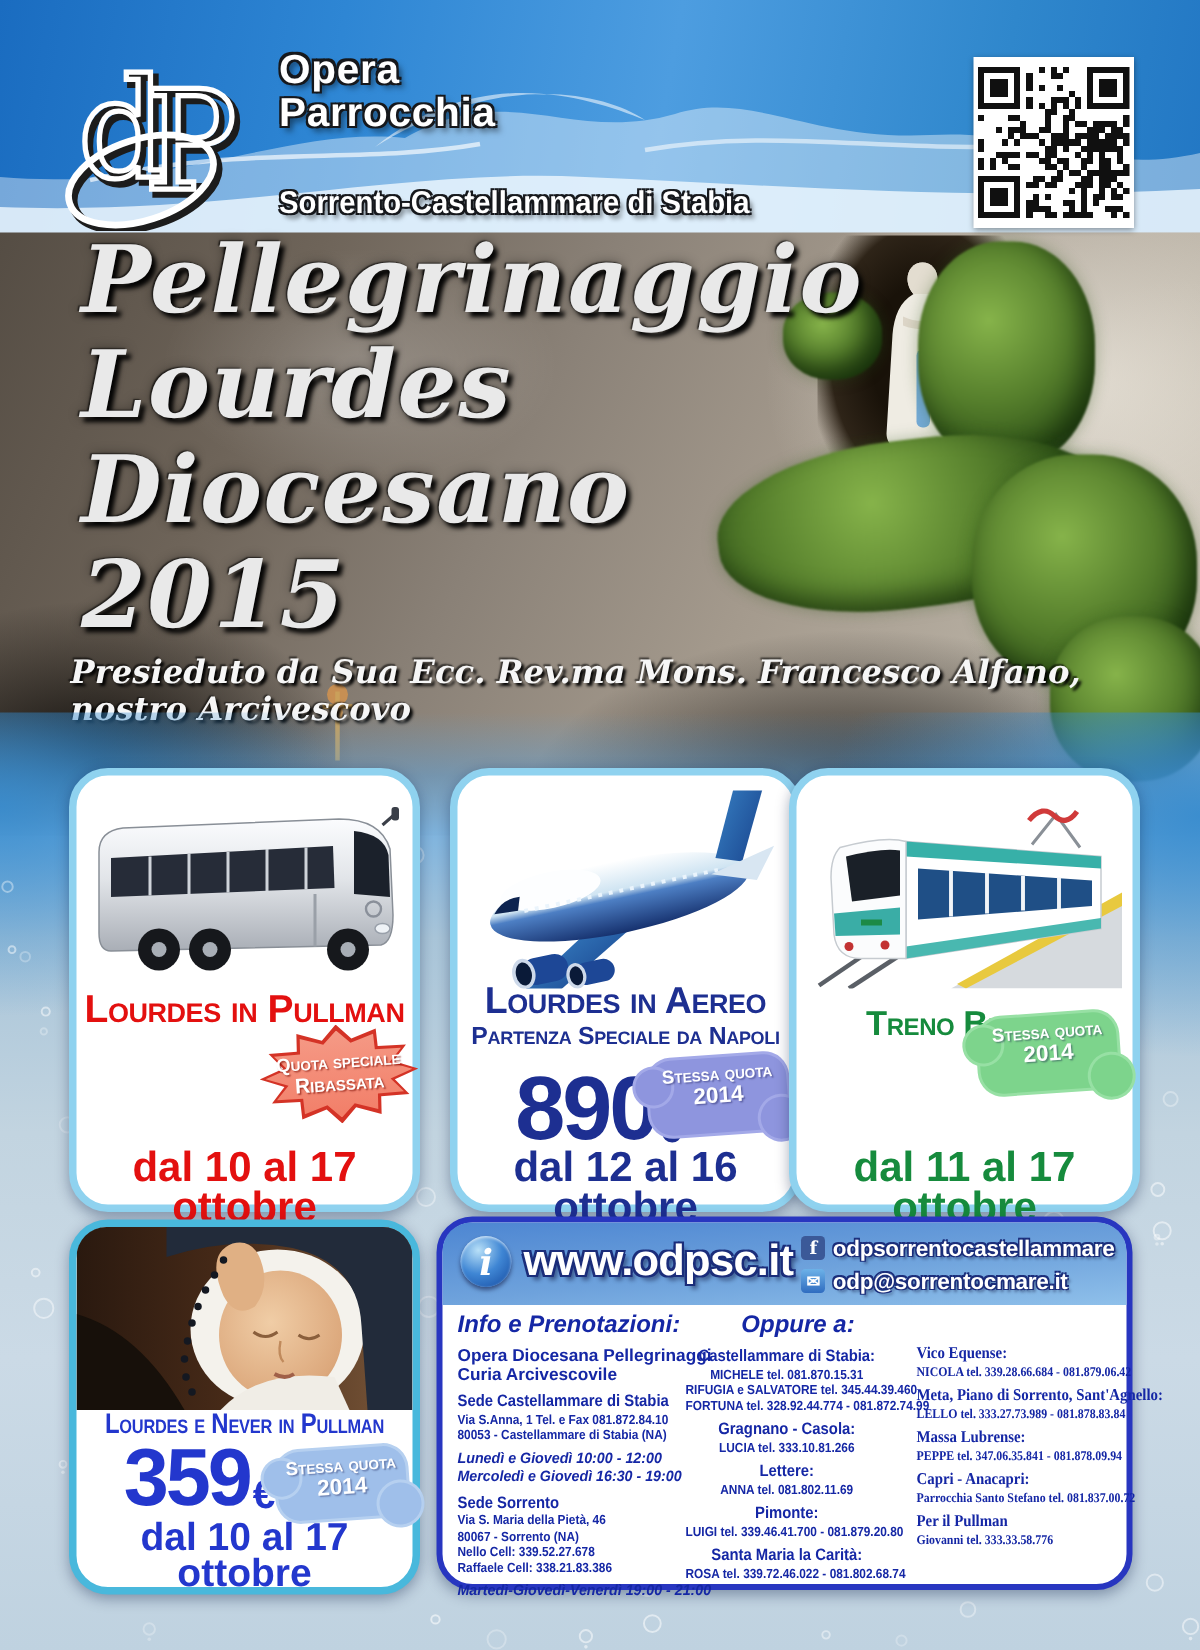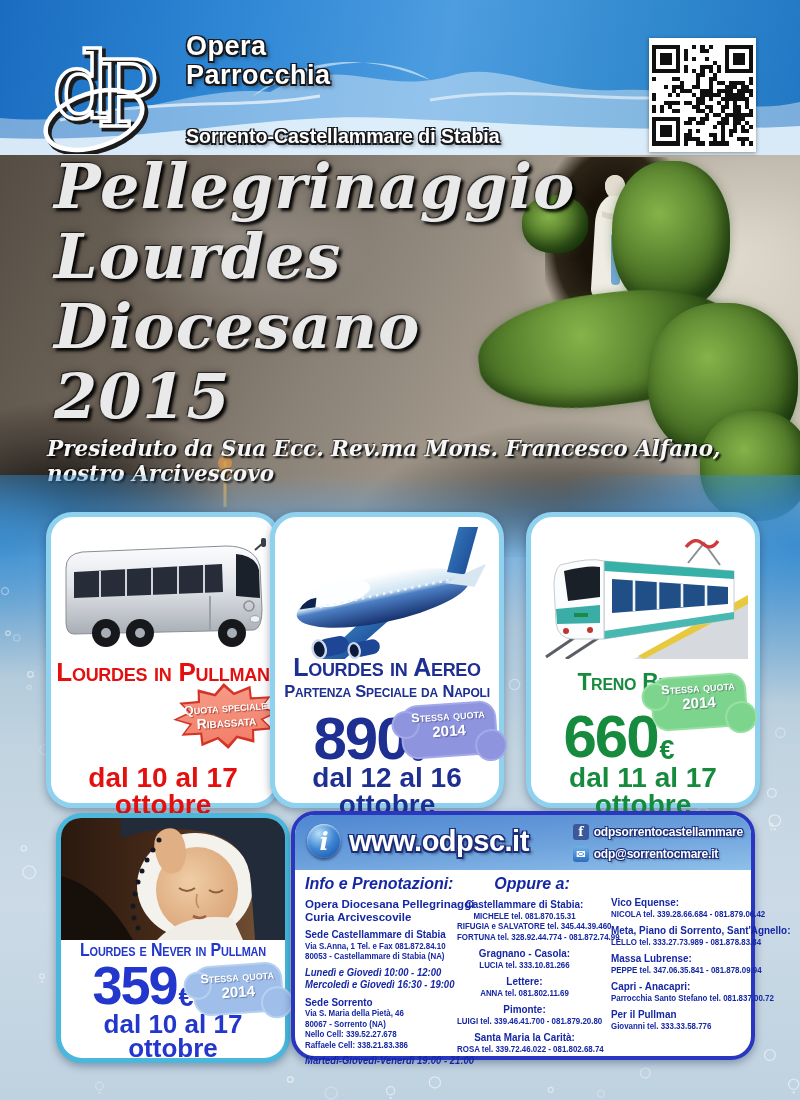--- a/index.html
+++ b/index.html
@@ -55,23 +55,23 @@
       radial-gradient(320px 200px at 0% 10%,rgba(52,138,206,.85),rgba(52,138,206,0) 70%),
       radial-gradient(360px 230px at 100% 11%,rgba(52,138,206,.9),rgba(52,138,206,0) 70%),
       linear-gradient(180deg,rgba(110,170,220,0) 0px,rgba(95,160,214,.55) 42px,rgba(125,179,222,.96) 80px,
         #a9c5d9 150px,#c2d4e0 280px,#cbdae6 430px,#bfd2e0 625px);}
   #water svg{position:absolute;inset:0;}
 
   
   .offer{position:absolute;width:234px;background:#fff;border:5px solid #8fd2ef;border-radius:26px;
     box-sizing:border-box;z-index:8;box-shadow:0 3px 9px rgba(0,20,60,.35);}
   #offer-0{left:46px;top:512px;height:296px;}
-  #offer-1{left:270px;top:512px;height:296px;}
+  #offer-1{left:300px;top:512px;height:296px;}
   #offer-2{left:526px;top:512px;height:296px;}
-  #offer-3{left:46px;top:813px;height:250px;border-color:#49b8dc;margin-left:10px;}
+  #offer-3{left:46px;top:813px;height:250px;border-color:#49b8dc;}
   .img-wrap{position:absolute;left:4px;top:6px;width:216px;height:140px;
     display:flex;align-items:center;justify-content:center;overflow:hidden;}
   .otitle{position:absolute;width:100%;text-align:center;font-variant:small-caps;font-weight:bold;
     color:var(--accent);letter-spacing:-.3px;}
   #offer-0 .otitle{top:140px;font-size:26px;}
   #offer-1 .otitle{top:136px;font-size:25px;}
   #offer-2 .otitle{top:152px;font-size:23px;}
   .osub{position:absolute;top:165px;width:100%;text-align:center;font-variant:small-caps;
     font-weight:bold;font-size:16.5px;color:var(--accent);letter-spacing:-.2px;}
   .price{position:absolute;font-weight:bold;color:var(--accent);font-size:60px;line-height:60px;
@@ -130,26 +130,26 @@
     color:#fff;font-family:"DejaVu Serif",serif;font-style:italic;font-weight:bold;font-size:24px;
     box-shadow:0 2px 3px rgba(0,0,40,.5), inset 0 1px 2px rgba(255,255,255,.7);}
   .site{color:#fff;font-weight:bold;font-size:29px;letter-spacing:-.5px;
     text-shadow:-1.5px -1.5px 0 #1b2d7a,1.5px -1.5px 0 #1b2d7a,-1.5px 1.5px 0 #1b2d7a,1.5px 1.5px 0 #1b2d7a,3px 3px 3px rgba(0,0,40,.45);}
   .social{position:absolute;right:8px;top:6px;}
   .srow{display:flex;align-items:center;gap:5px;height:22px;}
   .fb-icon,.mail-icon{width:16px;height:16px;border-radius:3px;display:flex;align-items:center;
     justify-content:center;color:#fff;font-weight:bold;font-size:12px;flex:0 0 16px;}
   .fb-icon{background:#3b5998;font-family:"DejaVu Serif",serif;}
   .mail-icon{background:linear-gradient(180deg,#6db2e8,#2f6cc0);font-size:11px;}
-  .stext{color:#fff;font-weight:bold;font-size:12px;letter-spacing:-.2px;
+  .stext{color:#fff;font-weight:bold;font-size:15px;letter-spacing:-.2px;
     text-shadow:-1px -1px 0 #1b2d7a,1px -1px 0 #1b2d7a,-1px 1px 0 #1b2d7a,1px 1px 0 #1b2d7a,2px 2px 2px rgba(0,0,40,.4);text-align:center;}
   .contact-col{position:absolute;top:60px;color:#1527a5;}
   #col1{left:10px;width:150px;}
   #col2{left:162px;width:150px;text-align:center;}
-  #col3{left:316px;width:134px;padding-top:21px;}
+  #col3{left:316px;width:134px;padding-top:21px;font-family:Liberation Serif, serif;}
   .cblock{margin-bottom:5px;}
   .cblock.lead .cline{font-size:16px;line-height:18px;font-style:italic;font-weight:bold;transform:none;}
   .cblock.strong .cline{font-size:11.5px;line-height:12.5px;transform:none;}
   .cblock.hours .cline{font-size:10px;line-height:12px;font-style:italic;transform:scaleX(.95);}
   .ctitle{font-size:11px;line-height:12.5px;font-weight:bold;white-space:nowrap;
     transform:scaleX(.9);transform-origin:0 50%;}
   .cline{font-size:8.8px;line-height:10.5px;font-weight:bold;white-space:nowrap;
     transform:scaleX(.9);transform-origin:0 50%;}
 </style>
 </head>
@@ -757,21 +757,20 @@
         <circle cx="28" cy="104" r="3" fill="#c23333"></circle>
           <circle cx="52" cy="103" r="3" fill="#c23333"></circle>
         <rect x="36" y="86" width="14" height="4" fill="#1c8a46"></rect>
       </svg>
     </div>
     <div class="otitle">Treno Bianco</div>
     <div class="badge-cloud">
       <div>Stessa quota</div>
       <div>2014</div>
     </div>
-    <div class="price"><span>660</span><span class="eur">€</span></div>
     <div class="dates">
       <div>dal 11 al 17</div>
         <div>ottobre</div>
     </div>
   </div>
 
   <div class="offer" id="offer-3" style="--accent: #2337cd; --badge-bg: #9fbfea; --badge-edge: #b6d0f0;">
     <div class="img-full">
       <svg width="224" height="122" viewBox="0 0 224 122">
         <defs>

